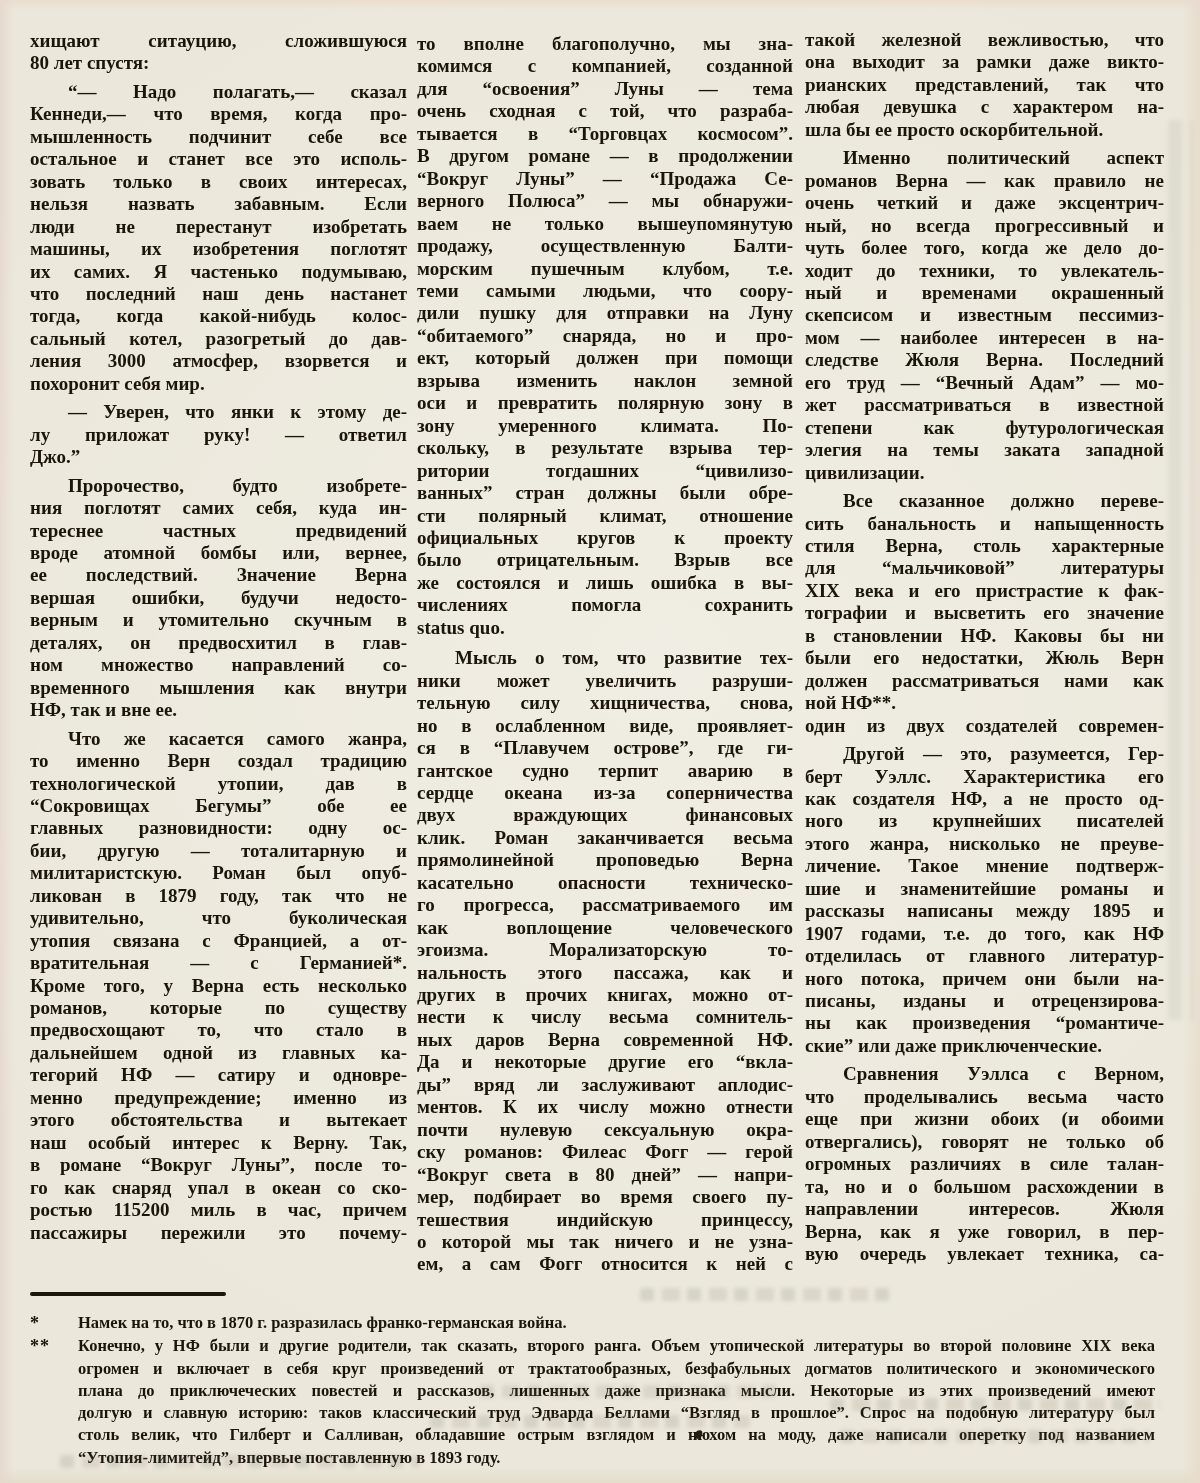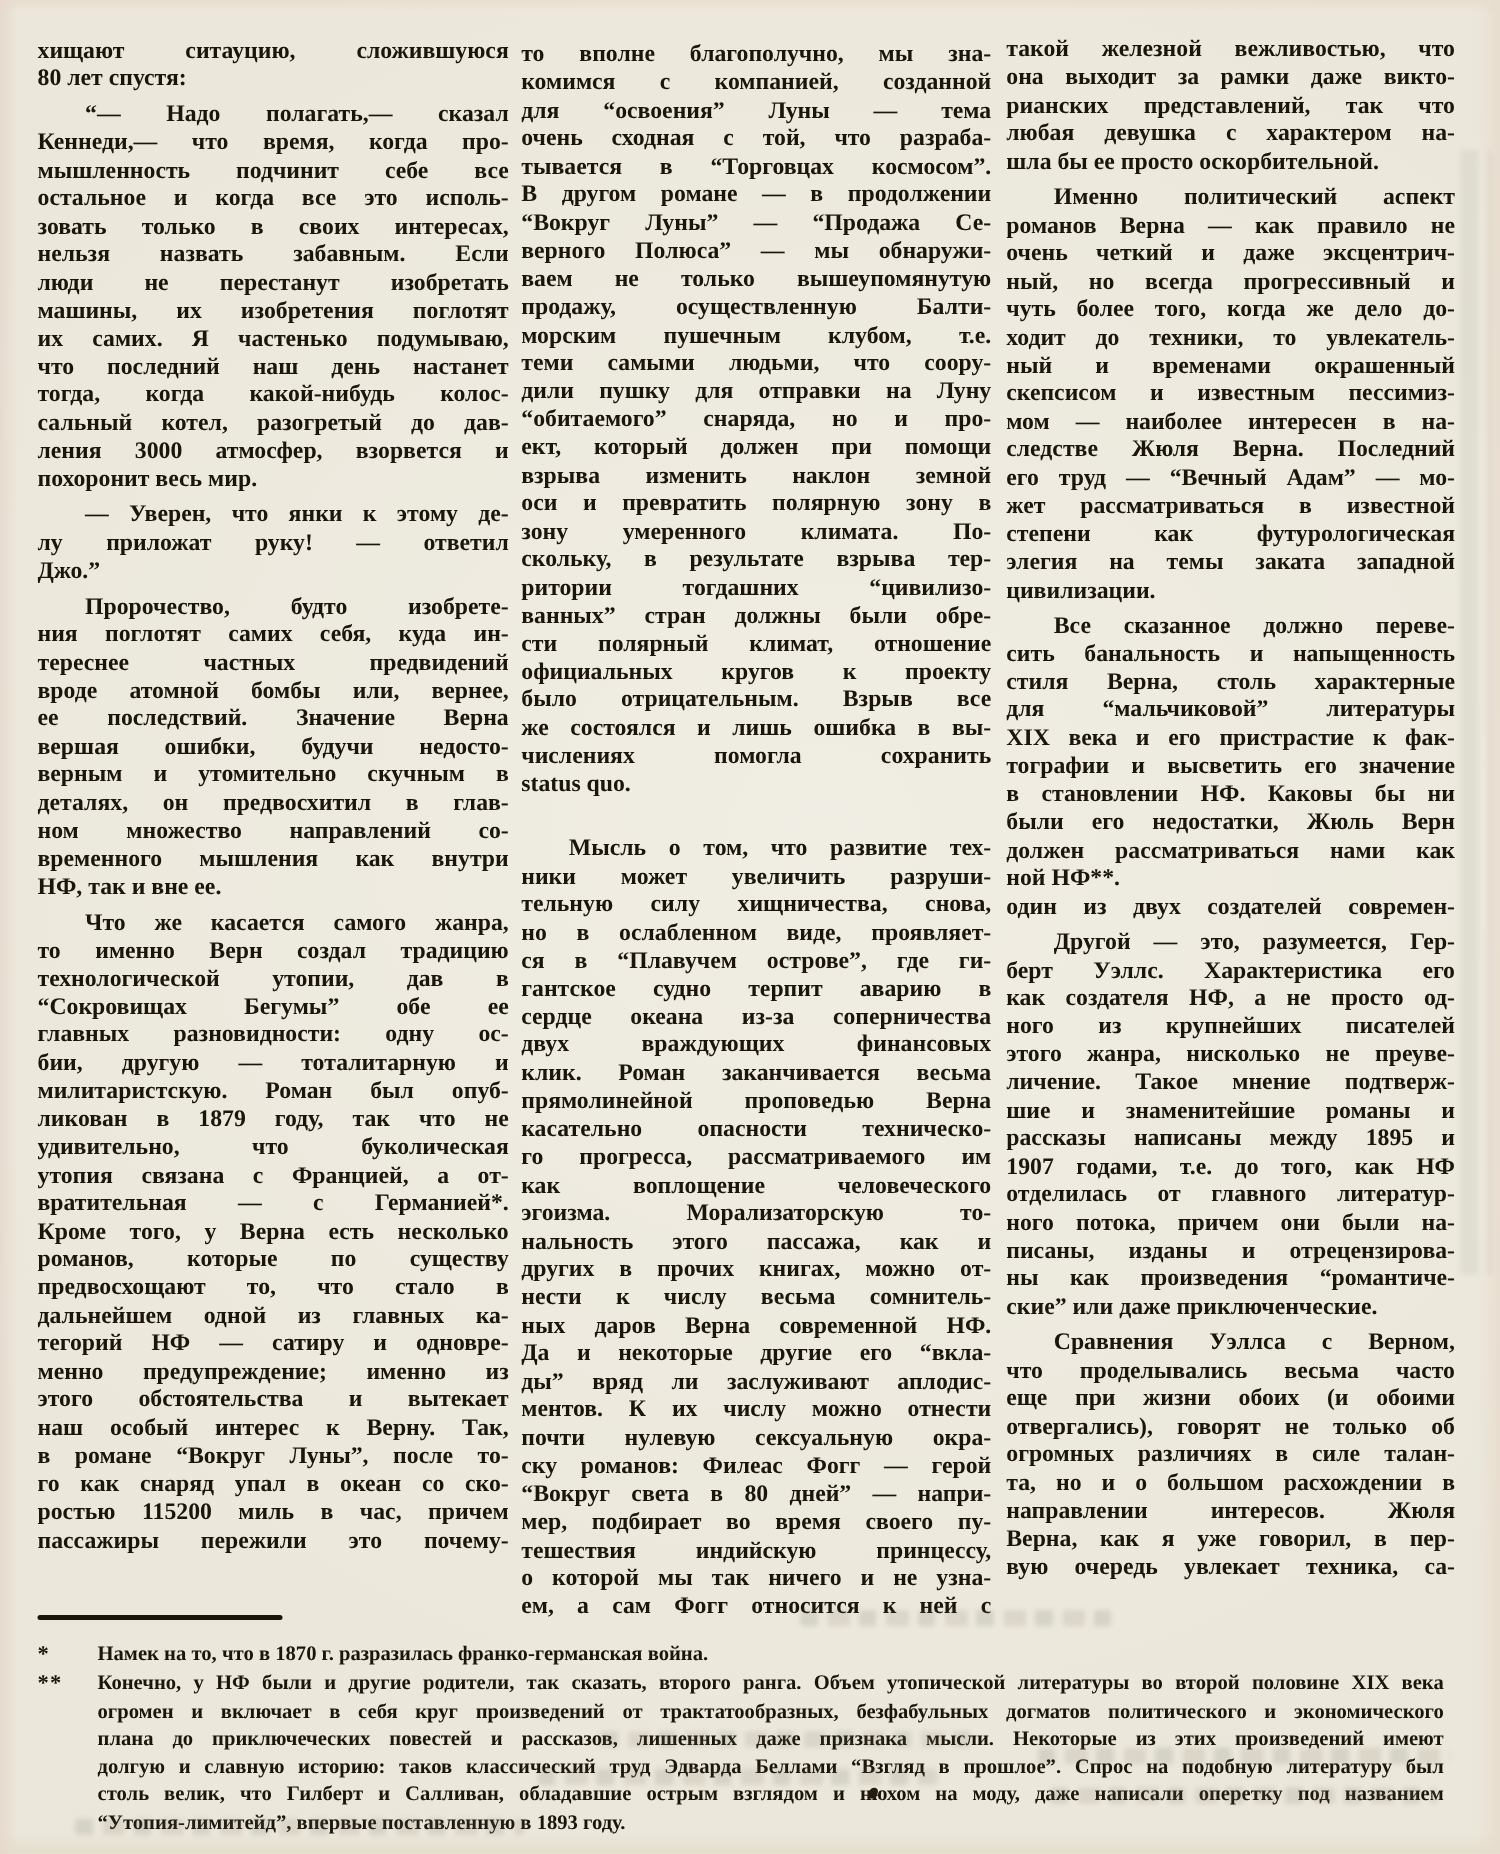--- a/index.html
+++ b/index.html
@@ -28,21 +28,21 @@
     overflow:hidden;
     text-rendering:optimizeLegibility;
   }
   .ln{
     text-align:justify;
     text-align-last:justify;
     white-space:normal;
   }
   .ln.end{ text-align-last:left; }
   .ln.ind{ text-indent:38px; margin-top:6px; }
-  .ln.gap{ margin-top:29px; }
+  .ln.gap{ margin-top:8px; }
   #col-left  { left:30px;  top:30px; width:377px; height:1262px; }
   #col-mid   { left:417px; top:33px; width:376px; height:1262px; }
   #col-right { left:805px; top:29px; width:359px; height:1268px; }
   .fn-rule{
     position:absolute; left:30px; top:1292px; width:196px; height:4px;
     background:#1b150c; border-radius:2px;
   }
   .footnotes{
     position:absolute; left:30px; top:1312px; width:1125px;
     color:#1b150c; font-weight:bold; font-size:16.5px; line-height:22.3px;
@@ -69,31 +69,31 @@
 <body>
 
 <div class="page">
 
   <div id="col-left" class="col" lang="ru">
       <div class="ln">хищают ситауцию, сложившуюся</div>
       <div class="ln end">80 лет спустя:</div>
       <div class="ln ind">“— Надо полагать,— сказал</div>
       <div class="ln">Кеннеди,— что время, когда про-</div>
       <div class="ln">мышленность подчинит себе все</div>
-      <div class="ln">остальное и когда все это исполь-</div>
+      <div class="ln">остальное и станет все это исполь-</div>
       <div class="ln">зовать только в своих интересах,</div>
       <div class="ln">нельзя назвать забавным. Если</div>
       <div class="ln">люди не перестанут изобретать</div>
       <div class="ln">машины, их изобретения поглотят</div>
       <div class="ln">их самих. Я частенько подумываю,</div>
       <div class="ln">что последний наш день настанет</div>
       <div class="ln">тогда, когда какой-нибудь колос-</div>
       <div class="ln">сальный котел, разогретый до дав-</div>
       <div class="ln">ления 3000 атмосфер, взорвется и</div>
-      <div class="ln end">похоронит весь мир.</div>
+      <div class="ln end">похоронит себя мир.</div>
       <div class="ln ind">— Уверен, что янки к этому де-</div>
       <div class="ln">лу приложат руку! — ответил</div>
       <div class="ln end">Джо.”</div>
       <div class="ln ind">Пророчество, будто изобрете-</div>
       <div class="ln">ния поглотят самих себя, куда ин-</div>
       <div class="ln">тереснее частных предвидений</div>
       <div class="ln">вроде атомной бомбы или, вернее,</div>
       <div class="ln">ее последствий. Значение Верна</div>
       <div class="ln">вершая ошибки, будучи недосто-</div>
       <div class="ln">верным и утомительно скучным в</div>

